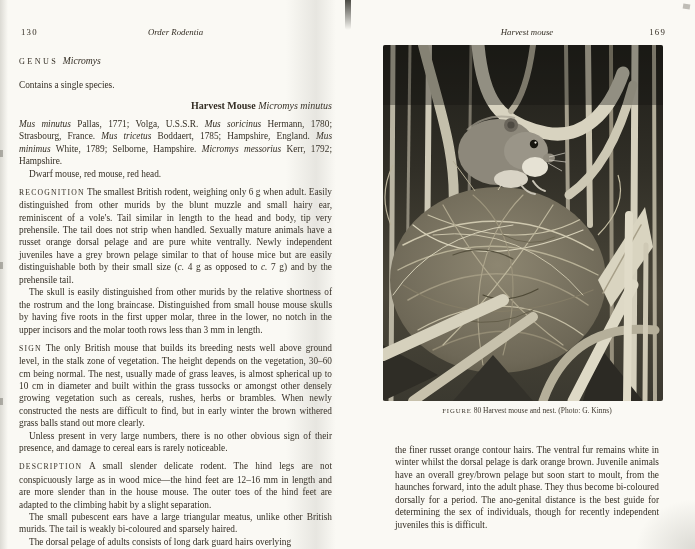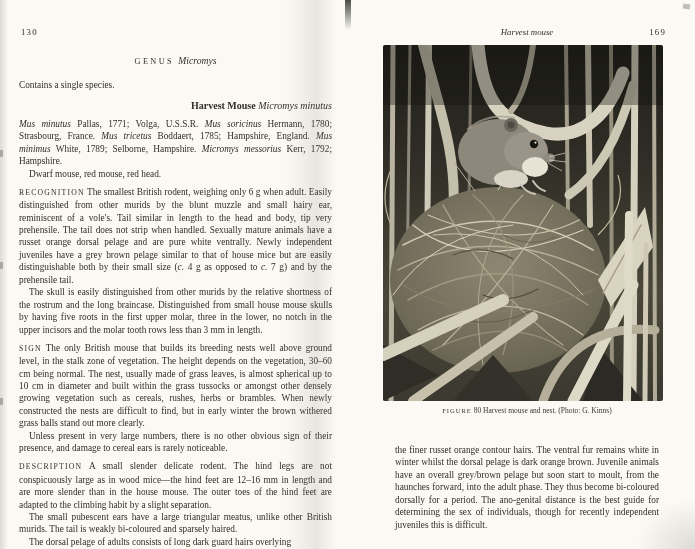--- a/index.html
+++ b/index.html
@@ -12,21 +12,21 @@
   .page{position:absolute;top:0;height:549px}
   #left-page{left:19px;width:313px}
   #right-page{left:378px;width:298px}
 
   .header{position:absolute;top:27px;left:0;right:0;height:13px;font-size:8.8px}
   .pnum{letter-spacing:1.2px}
   .header .left{position:absolute;left:2px;top:0}
   .header .right{position:absolute;right:10px;top:0}
   .rhead{position:absolute;left:0;right:0;top:0;text-align:center;font-style:italic}
 
-  .genus{position:absolute;top:55px;left:0;right:0;text-align:center;font-size:9.6px}
+  .genus{position:absolute;top:55px;left:0;right:0;text-align:left;font-size:9.6px}
   .sc{font-size:7.7px;letter-spacing:1.2px}
   .genus .sc{font-size:8.2px;letter-spacing:2.4px}
   .it{font-style:italic}
   .bd{font-weight:bold}
 
   .body-text{position:absolute;top:79px;left:0;width:313px;font-size:9.3px;line-height:12.45px;text-align:justify;text-justify:inter-word}
   .body-text p{margin:0}
   p.intro{margin-bottom:9px;text-align:left}
   p.species{margin-bottom:5px;font-size:10px;text-align:right}
   p.ind{text-indent:10px}
@@ -51,20 +51,21 @@
   .mark-tr{position:absolute;left:683px;top:4px;width:7px;height:5px;background:rgba(120,116,106,0.45);transform:rotate(8deg);pointer-events:none}
   .corner-br{position:absolute;right:0;bottom:0;width:60px;height:50px;pointer-events:none;
     background:radial-gradient(ellipse at bottom right, rgba(130,128,118,0.25), rgba(130,128,118,0) 70%);}
 </style>
 </head>
 <body>
 
 <div class="page" id="left-page">
   <div class="header">
     <span class="pnum left">130</span>
+    <span class="rhead">Order Rodentia</span>
   </div>
   <div class="genus"><span class="sc">GENUS </span><span class="it">Micromys</span></div>
   <div class="body-text">
     <p class="intro">Contains a single species.</p>
     <p class="species"><span class="bd">Harvest Mouse  </span><span class="it">Micromys minutus</span></p>
     <p><span class="it">Mus minutus</span><span> Pallas, 1771; Volga, U.S.S.R. </span><span class="it">Mus soricinus</span><span> Hermann, 1780; Strasbourg, France. </span><span class="it">Mus tricetus</span><span> Boddaert, 1785; Hampshire, England. </span><span class="it">Mus minimus</span><span> White, 1789; Selborne, Hampshire. </span><span class="it">Micromys messorius</span><span> Kerr, 1792; Hampshire.</span></p>
     <p class="ind">Dwarf mouse, red mouse, red head.</p>
     <p class="sect"><span class="sc">RECOGNITION</span><span> The smallest British rodent, weighing only 6 g when adult. Easily distinguished from other murids by the blunt muzzle and small hairy ear, reminiscent of a vole's. Tail similar in length to the head and body, tip very prehensile. The tail does not strip when handled. Sexually mature animals have a russet orange dorsal pelage and are pure white ventrally. Newly independent juveniles have a grey brown pelage similar to that of house mice but are easily distinguishable both by their small size (</span><span class="it">c.</span><span> 4 g as opposed to </span><span class="it">c.</span><span> 7 g) and by the prehensile tail.</span></p>
     <p class="ind">The skull is easily distinguished from other murids by the relative shortness of the rostrum and the long braincase. Distinguished from small house mouse skulls by having five roots in the first upper molar, three in the lower, no notch in the upper incisors and the molar tooth rows less than 3 mm in length.</p>
     <p class="sect"><span class="sc">SIGN</span><span> The only British mouse that builds its breeding nests well above ground level, in the stalk zone of vegetation. The height depends on the vegetation, 30–60 cm being normal. The nest, usually made of grass leaves, is almost spherical up to 10 cm in diameter and built within the grass tussocks or amongst other densely growing vegetation such as cereals, rushes, herbs or brambles. When newly constructed the nests are difficult to find, but in early winter the brown withered grass balls stand out more clearly.</span></p>

